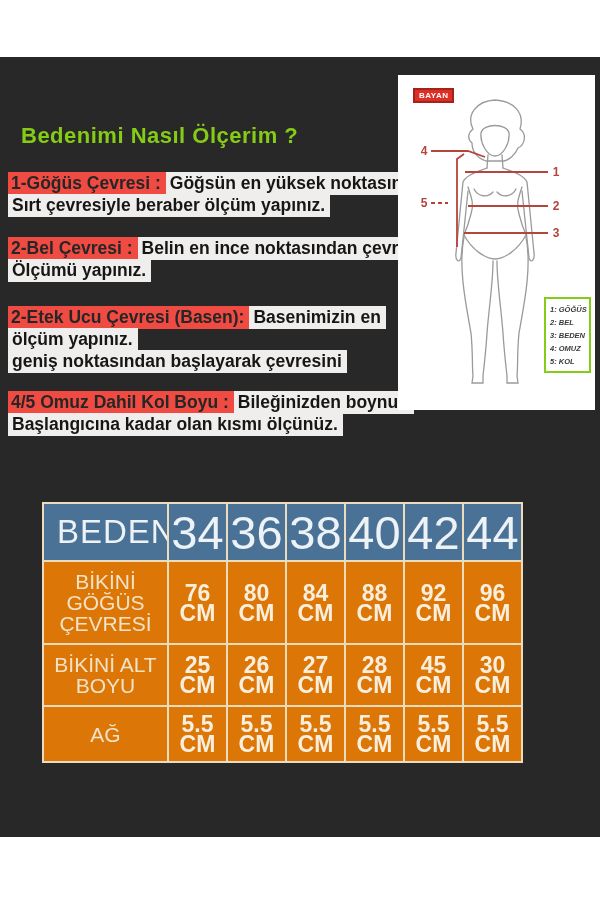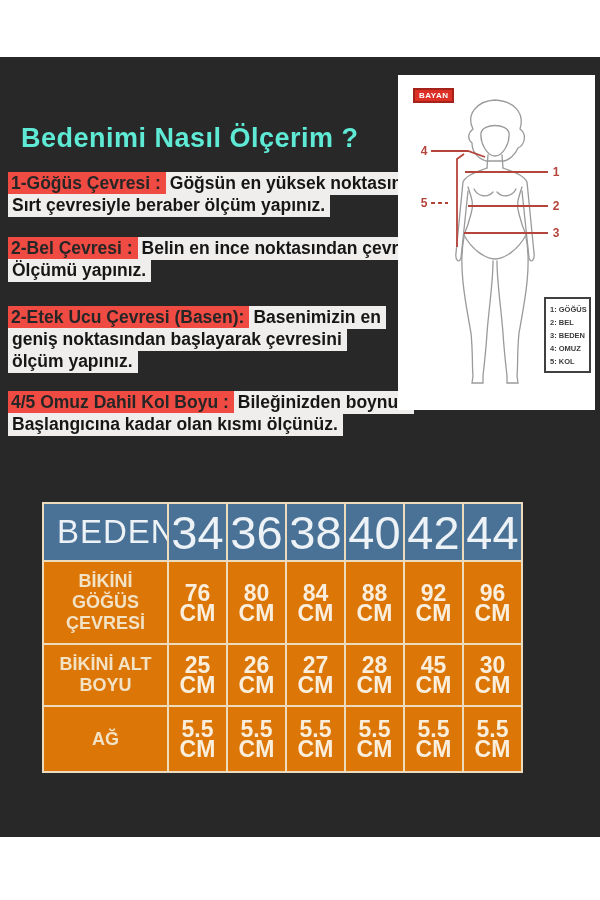--- a/index.html
+++ b/index.html
@@ -1,48 +1,48 @@
 <!DOCTYPE html>
 <html><head>
 <meta charset="utf-8">
 <style>
   html,body{margin:0;padding:0;background:#ffffff;}
   #screen{position:relative;width:600px;height:900px;background:#ffffff;overflow:hidden;
           font-family:"Liberation Sans",sans-serif;}
   .board{position:absolute;left:0;top:57px;width:600px;height:780px;background:#282828;}
 
   
-  .page-title{position:absolute;left:21px;top:66px;font-size:27px;font-weight:bold;
-              color:#5eead4;letter-spacing:.5px;white-space:nowrap;}
+  .page-title{position:absolute;left:21px;top:66px;font-size:22px;font-weight:bold;
+              color:#84cc16;letter-spacing:.5px;white-space:nowrap;}
 
   
   .instructions{position:absolute;left:8px;top:0;width:400px;}
   .instr-block{position:absolute;left:0;}
   .iline{height:21px;line-height:21px;margin-bottom:1px;white-space:nowrap;font-size:17.5px;font-weight:bold;}
   .iline .red-label{background:#ef4b43;color:#262626;padding:1px 5px 2px 3px;}
   .iline .white-text{background:#efeeec;color:#161616;padding:1px 5px 2px 4px;}
 
   
   .diagram-panel{position:absolute;left:398px;top:18px;width:197px;height:335px;background:#ffffff;}
   .bayan-badge{position:absolute;left:15px;top:13px;background:#dc2f26;border:2px solid #a5221b;
                color:#ffffff;font-size:8px;font-weight:bold;padding:1px 4px;letter-spacing:.5px;}
   .figure-svg{position:absolute;left:0;top:0;width:197px;height:335px;}
   .legend-box{position:absolute;left:146px;top:222px;width:47px;height:76px;background:#ffffff;
-              border:2px solid #404040;padding:4px 0 0 4px;box-sizing:border-box;}
+              border:2px solid #84cc16;padding:4px 0 0 4px;box-sizing:border-box;font-style:italic;}
   .legend-item{font-size:7.5px;font-weight:bold;color:#3a3a3a;line-height:13px;white-space:nowrap;}
 
   
   .size-table{position:absolute;left:42px;top:445px;border-collapse:collapse;table-layout:fixed;width:481px;}
   .size-table td{border:2px solid #ecdcbd;text-align:center;vertical-align:middle;padding:0;overflow:hidden;}
   .size-table tr.r-head td{background:#4a7296;color:#edf2f7;}
   .size-table td.head-label{font-size:33px;letter-spacing:1px;}
   .size-table td.head-num{font-size:47px;text-align:center;}
   .size-table tr.r-orange td{background:#dc7607;}
   .size-table tr.r-orange + tr.r-orange td{border-top:2px solid #262018;}
-  .row-label{font-size:18px;font-weight:bold;color:#f2e2c6;line-height:21px;padding:0 6px;text-align:center;}
+  .row-label{font-size:21px;font-weight:normal;color:#f2e2c6;line-height:21px;padding:0 6px;text-align:center;}
   .cell-val{font-size:23px;font-weight:bold;color:#faeedd;line-height:20px;white-space:pre-line;}
 </style>
 </head>
 <body>
 
 <div id="screen">
   <div class="board">
 
     <div class="page-title">Bedenimi Nasıl Ölçerim ?</div>
 
@@ -50,22 +50,22 @@
         <div class="instr-block" style="top: 116px;">
           <div class="iline"><span class="red-label">1-Göğüs Çevresi :</span><span class="white-text">Göğsün en yüksek noktasından</span></div>
           <div class="iline"><span class="white-text">Sırt çevresiyle beraber ölçüm yapınız.</span></div>
         </div>
         <div class="instr-block" style="top: 181px;">
           <div class="iline"><span class="red-label">2-Bel Çevresi :</span><span class="white-text">Belin en ince noktasından çevre</span></div>
           <div class="iline"><span class="white-text">Ölçümü yapınız.</span></div>
         </div>
         <div class="instr-block" style="top: 250px;">
           <div class="iline"><span class="red-label">2-Etek Ucu Çevresi (Basen):</span><span class="white-text">Basenimizin en</span></div>
+          <div class="iline"><span class="white-text">ölçüm yapınız.</span></div>
           <div class="iline"><span class="white-text">geniş noktasından başlayarak çevresini</span></div>
-          <div class="iline"><span class="white-text">ölçüm yapınız.</span></div>
         </div>
         <div class="instr-block" style="top: 335px;">
           <div class="iline"><span class="red-label">4/5 Omuz Dahil Kol Boyu :</span><span class="white-text">Bileğinizden boynun</span></div>
           <div class="iline"><span class="white-text">Başlangıcına kadar olan kısmı ölçünüz.</span></div>
         </div>
       </div>
 
     <div class="diagram-panel">
       <svg class="figure-svg" viewBox="0 0 197 335" xmlns="http://www.w3.org/2000/svg">
         <g stroke="#9a9a9a" stroke-width="1.3" fill="none" stroke-linecap="round">
@@ -171,21 +171,21 @@
             <td>
               <div class="cell-val">28 CM</div>
             </td>
             <td>
               <div class="cell-val">45 CM</div>
             </td>
             <td>
               <div class="cell-val">30 CM</div>
             </td>
           </tr>
-          <tr class="r-orange" style="height: 66px;">
+          <tr class="r-orange" style="height: 56px;">
             <td>
               <div class="row-label">AĞ</div>
             </td>
             <td>
               <div class="cell-val">5.5
 CM</div>
             </td>
             <td>
               <div class="cell-val">5.5
 CM</div>

